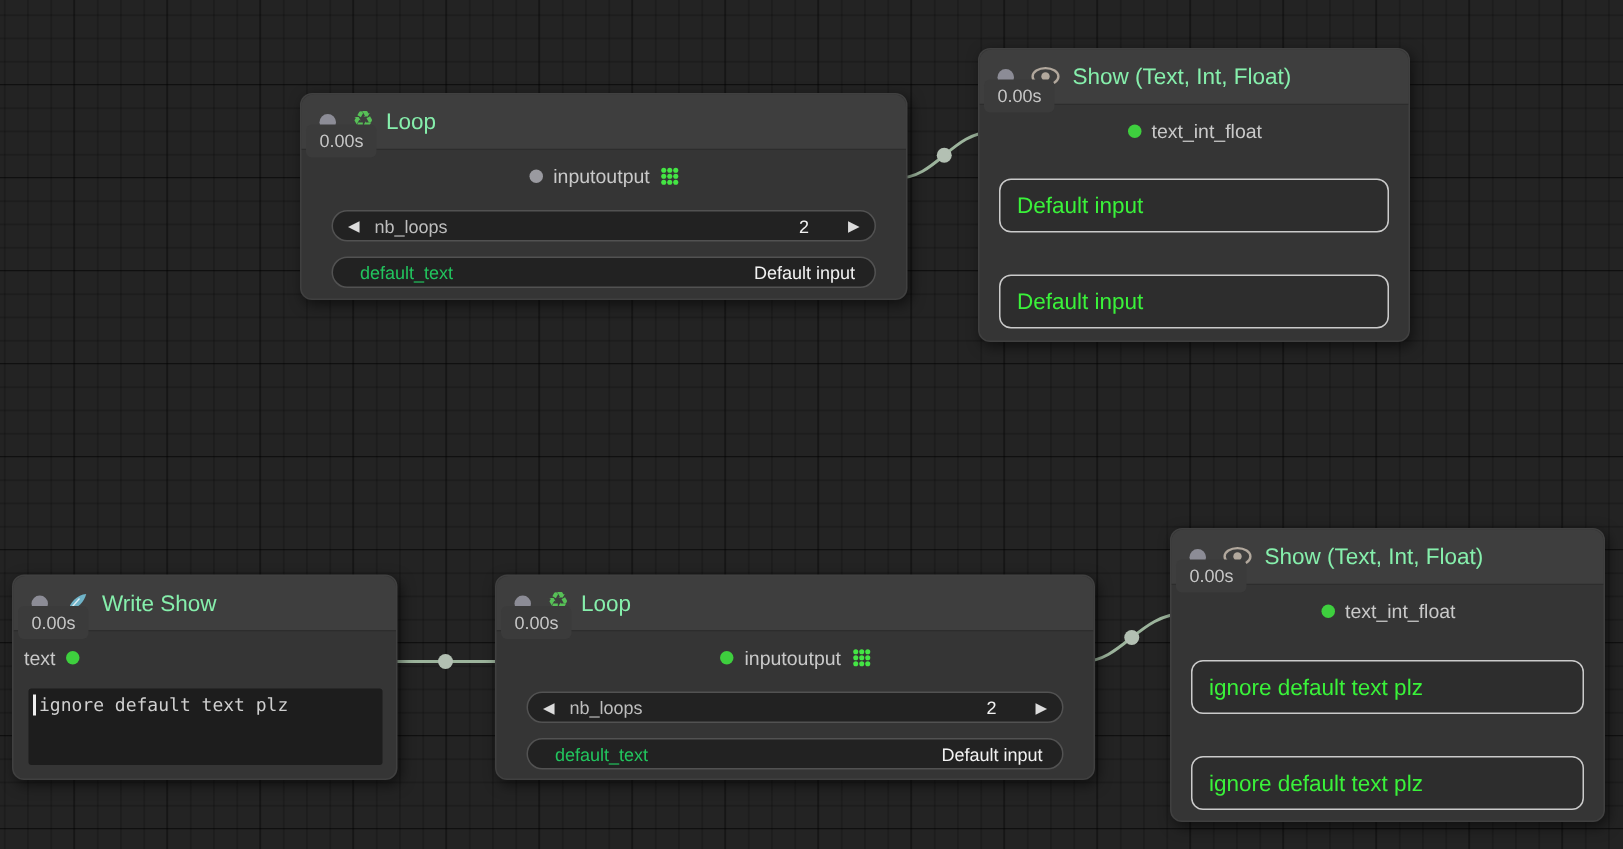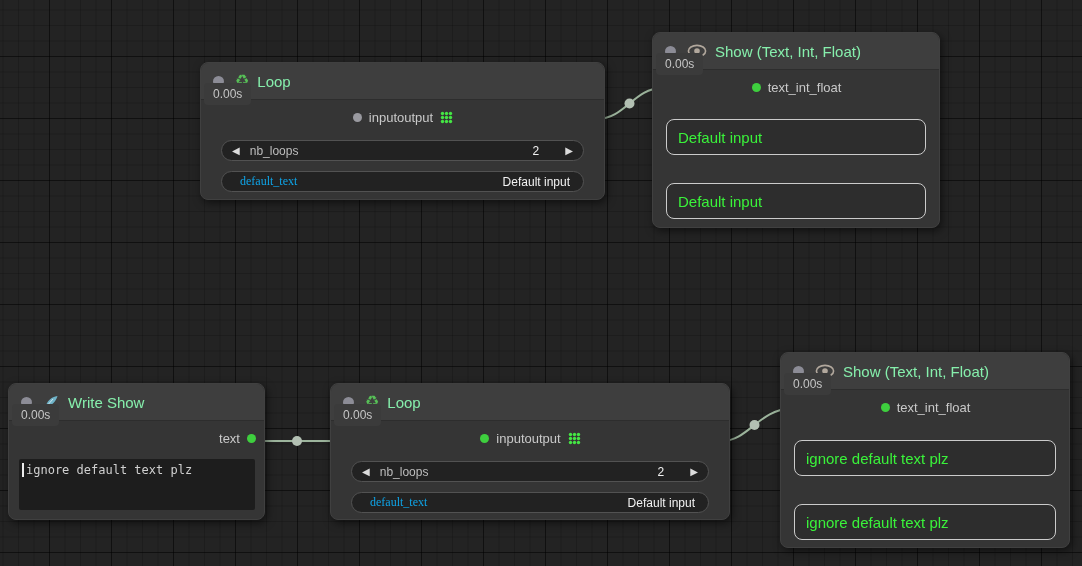--- a/index.html
+++ b/index.html
@@ -43,35 +43,35 @@
   .status-dot { width:11px; height:11px; border-radius:50%; background:#8c8c96; margin-right:11px; flex:none; }
   .hicon { margin-right:8px; display:flex; align-items:center; flex:none; }
   .recycle-glyph { color:#57c057; font-size:16px; line-height:1; }
   .title { font-size:15px; color:#86efac; white-space:nowrap; }
 
   .slot-row {
     display:flex; align-items:center; justify-content:center;
     height:26px; margin-top:4px; padding:0 6px 0 7px;
     font-size:13px; color:#c9c9c9;
   }
-  .slot-row.out-only { justify-content:flex-end; padding-right:8px; }
+  .slot-row.out-only { justify-content:flex-start; padding-right:8px; }
   .sgroup { display:flex; align-items:center; gap:7px; }
   .port { width:9px; height:9px; border-radius:50%; flex:none; }
   .port.idle { background:#9a9aa0; }
   .port.green { background:#3ecf3e; }
 
   .widget {
     height:21px; margin:10px 20px 0;
     background:#222222; border:1px solid #525252; border-radius:11px;
     display:flex; align-items:center;
     font-size:12px; padding:0 10px;
   }
   .widget .arrow { font-size:10px; color:#dcdcdc; cursor:pointer; }
   .widget .wlabel { margin-left:10px; color:#bdbdbd; }
-  .widget .wlabel.dim { color:#0ea5e9; margin-left:8px;font-family:Liberation Serif, serif; }
+  .widget .wlabel.dim { color:#22c55e; margin-left:8px; }
   .widget .spacer { flex:1; }
   .widget .wvalue { color:#f2f2f2; }
   .widget.stepper .wvalue { margin-right:26px; }
   .widget.textw .wvalue { margin-right:3px; }
 
   .show-box {
     position:absolute; left:13px; right:13px; height:36px;
     border:1px solid #cbcbcb; border-radius:8px;
     background:rgba(18,18,18,0.22);
     display:flex; align-items:center; padding:0 11px;

